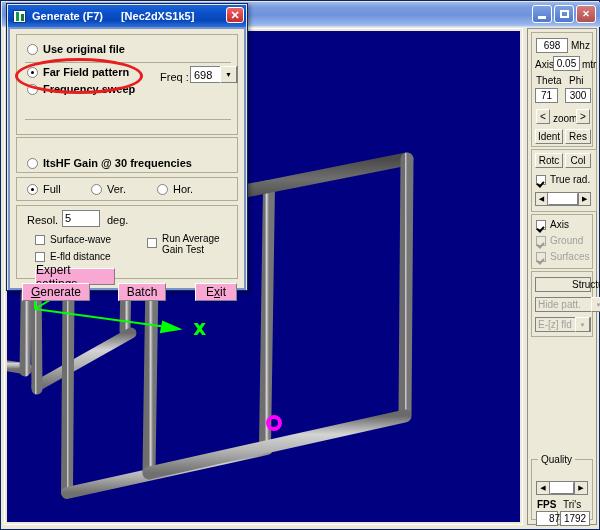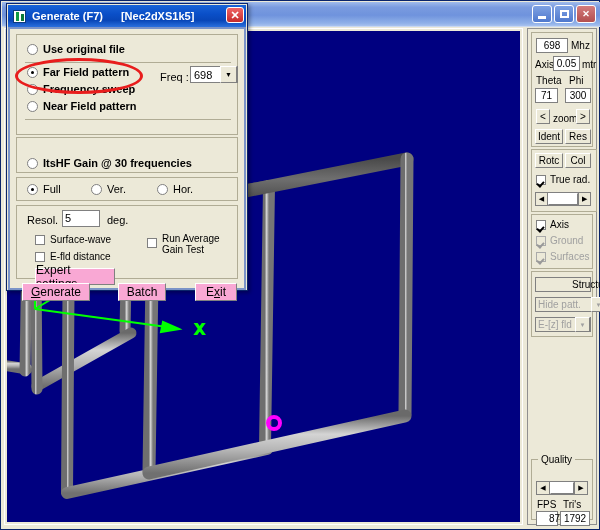--- a/index.html
+++ b/index.html
@@ -267,21 +267,21 @@
     </div>
 
     <fieldset class="q" style="left:3px;top:425px;width:62px;height:66px;">
       <legend class="q">Quality</legend>
       <div class="scroll" style="position:absolute;left:4px;top:16px;width:52px;">
         <span class="arw">◀</span>
         <span class="thumb" style="width:24px;"></span>
         <span class="track"></span>
         <span class="arw r">▶</span>
       </div>
-      <div class="lbl" style="position:absolute;left:5px;top:34px;">FPS</div>
+      <div class="lbl" style="position:absolute;left:5px;top:34px;font-weight:bold;">FPS</div>
       <div class="lbl" style="position:absolute;left:31px;top:34px;">Tri's</div>
       <div class="field" style="position:absolute;left:4px;top:46px;width:22px;padding-left:12px;">87</div>
       <div class="field" style="position:absolute;left:28px;top:46px;width:30px;">1792</div>
     </fieldset>
 
   </div>
 
   <div id="dialog">
 
     <div id="dlg-title">
@@ -305,24 +305,20 @@
         <div class="opt" style="left:10px;top:31px;">
           <span class="radio on"></span>
           <span>Far Field pattern</span>
         </div>
 
         <div class="opt" style="left:10px;top:48px;">
           <span class="radio"></span>
           <span>Frequency sweep</span>
         </div>
 
-        <div class="opt" style="left:10px;top:65px;">
-          <span class="radio"></span>
-          <span>Near Field pattern</span>
-        </div>
 
         <div class="sep" style="left:8px;top:84px;width:206px;"></div>
 
         <div class="dlabel" style="left:143px;top:36px;">Freq :</div>
         <div class="dcombo" style="left:173px;top:31px;width:48px;">
           <span>698</span>
           <span class="arrow">▼</span>
         </div>
       </div>
 

